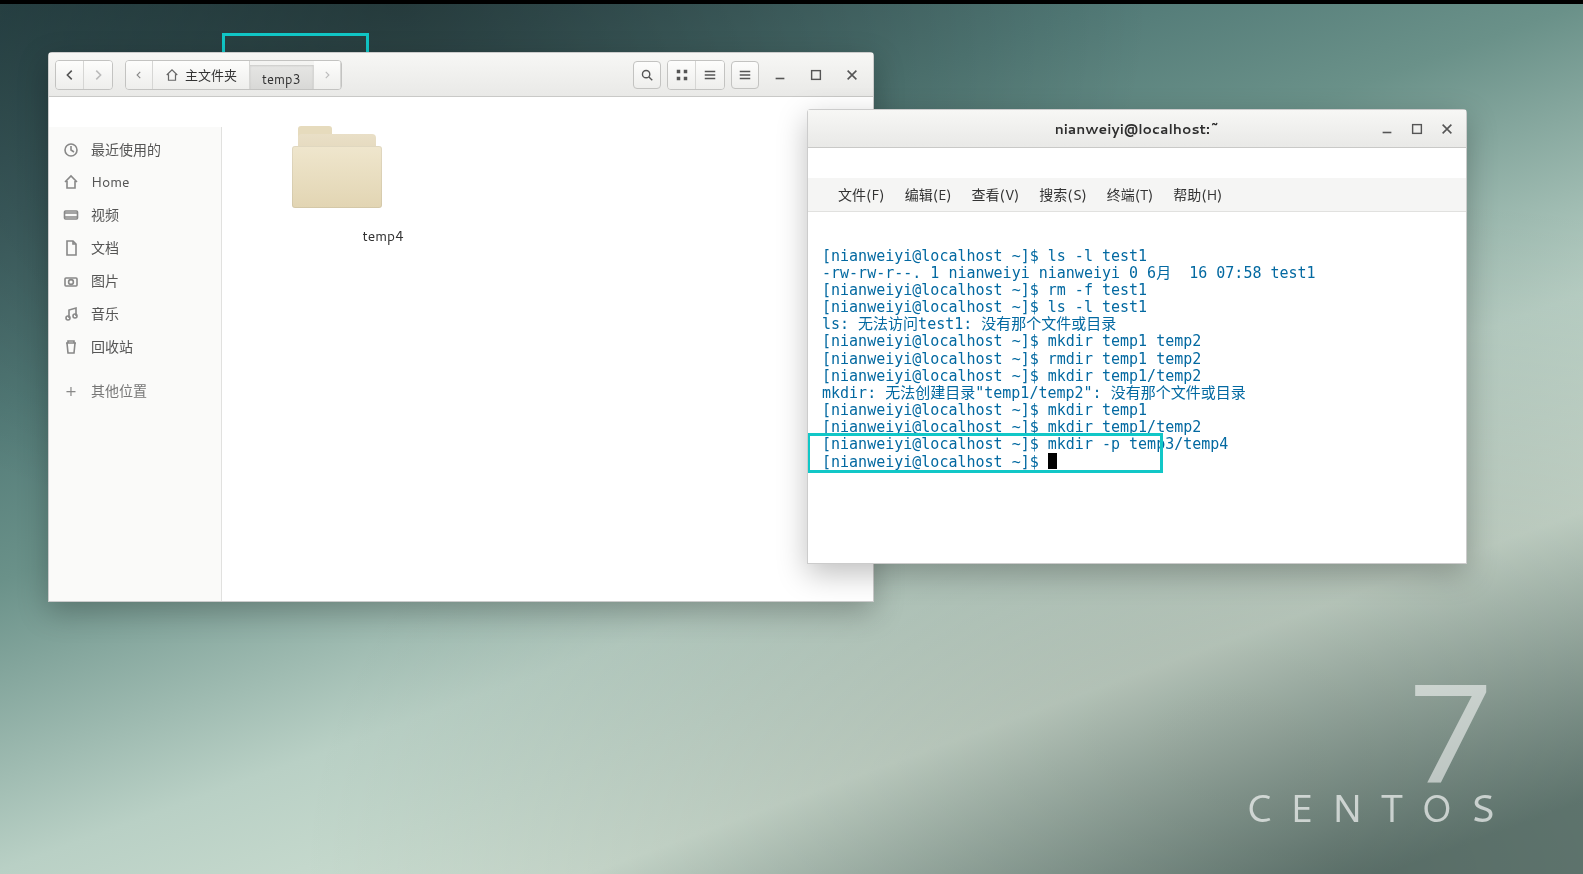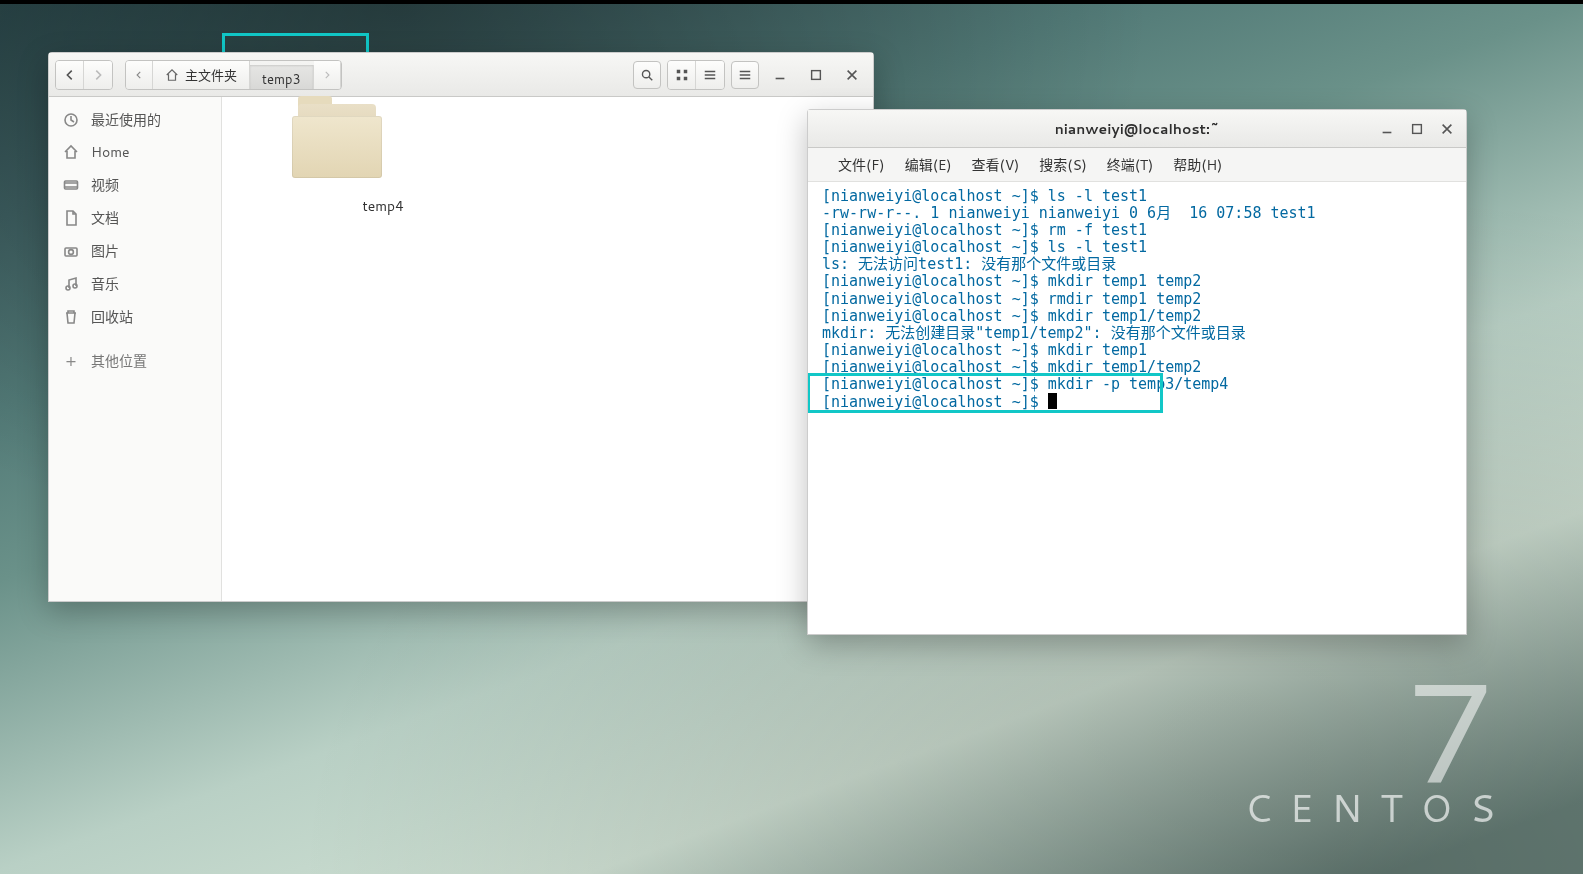--- a/index.html
+++ b/index.html
@@ -13,21 +13,21 @@
       content:""; position:absolute; inset:0;
       background: radial-gradient(ellipse at 25% 0%, rgba(0,0,0,.35), transparent 45%),
                   radial-gradient(ellipse at 85% 100%, rgba(0,0,0,.22), transparent 55%);
     }
     .topbar { position:absolute; top:0; left:0; right:0; height:4px; background:#000; }
     .centos-brand { position:absolute; right:70px; bottom:40px; color:rgba(255,255,255,.65); text-align:right; font-weight:300; letter-spacing:18px; }
     .centos-brand .seven { font-size:140px; line-height:1; font-weight:200; color:rgba(255,255,255,.55); margin-bottom:-18px; }
     .centos-brand .name { font-size:38px; }
 
     
-    .window { position:absolute; background:#fff; border:1px solid rgba(0,0,0,.2); border-radius:4px 4px 0 0; box-shadow:0 10px 30px rgba(0,0,0,.25); }
+    .window { position:absolute; background:#fff; border:1px solid rgba(0,0,0,.2); border-radius:4px 4px 0 0; box-shadow:0 10px 30px rgba(0,0,0,.25);gap:30px; }
     .titlebar { display:flex; align-items:center; background:linear-gradient(#f7f7f5,#e9e9e7); border-bottom:1px solid #c9c9c7; height:42px; padding:0 6px; gap:6px; }
     .tb-btn { width:28px; height:28px; border:1px solid #c3c3c1; border-radius:4px; background:linear-gradient(#fdfdfc,#eeeeec); display:inline-flex; align-items:center; justify-content:center; color:#555; }
     .tb-btn svg { width:14px; height:14px; }
     .tb-btn.flat { border:none; background:none; width:30px; }
 
     
     .fm { left:48px; top:52px; width:826px; height:550px; display:flex; flex-direction:column; }
     .fm .titlebar { height:44px; }
     .nav-group { display:flex; border:1px solid #c3c3c1; border-radius:4px; overflow:hidden; }
     .nav-group .tb-btn { border:none; border-right:1px solid #d6d6d4; border-radius:0; }
@@ -46,21 +46,21 @@
     .content { flex:1; position:relative; background:#fff; }
     .folder-item { position:absolute; left:47px; top:7px; width:135px; text-align:right; }
     .folder-icon { width:90px; height:78px; margin:0 auto 14px; position:relative; }
     .folder-icon .back { position:absolute; left:6px; top:0; width:78px; height:66px; background:linear-gradient(#e9dfc7,#d9cba6); border-radius:4px 4px 3px 3px; }
     .folder-icon .tab { position:absolute; left:6px; top:-8px; width:34px; height:14px; background:#e6dbbd; border-radius:3px 3px 0 0; }
     .folder-icon .front { position:absolute; left:0; top:12px; width:90px; height:62px; background:linear-gradient(#efe6cd,#e2d5b3); border-radius:3px; box-shadow:inset 0 0 0 1px rgba(0,0,0,.06); }
     .folder-label { font-size:14px; color:#333; }
     .highlight-fm { position:absolute; left:222px; top:33px; width:147px; height:206px; border:3px solid #11c7c7; pointer-events:none; }
 
     
-    .term { left:807px; top:109px; width:660px; height:526px; display:flex; flex-direction:column; }
+    .term { left:807px; top:109px; width:660px; height:455px; display:flex; flex-direction:column; }
     .term .titlebar { justify-content:center; position:relative; height:38px; }
     .term-title { font-weight:bold; color:#2e2e2e; font-size:14px; }
     .term .win-ctrls { position:absolute; right:4px; top:4px; display:flex; gap:0; }
     .term .win-ctrls .tb-btn { border:none; background:none; width:30px; height:30px; }
     .menubar { display:flex; gap:0; background:#f5f5f4; border-bottom:1px solid #e1e1df; padding:0 20px; font-size:14px; color:#333; }
     .menu-item { padding:6px 10px; }
     .term-body { flex:1; background:#fff; padding:6px 14px; font-family:"DejaVu Sans Mono","Noto Sans Mono CJK SC",monospace; font-size:15px; line-height:1.14; color:#0369a1; white-space:pre; overflow:hidden; position:relative; }
     .cursor { display:inline-block; width:9px; height:16px; background:#000; vertical-align:-2px; }
     .highlight-term { position:absolute; border:3px solid #11c7c7; pointer-events:none; }
 

